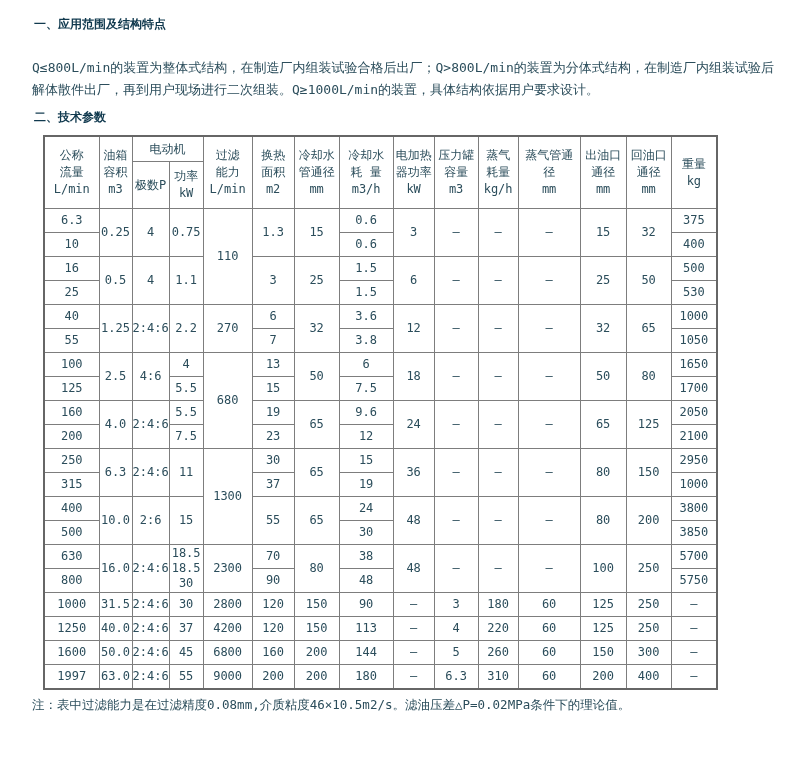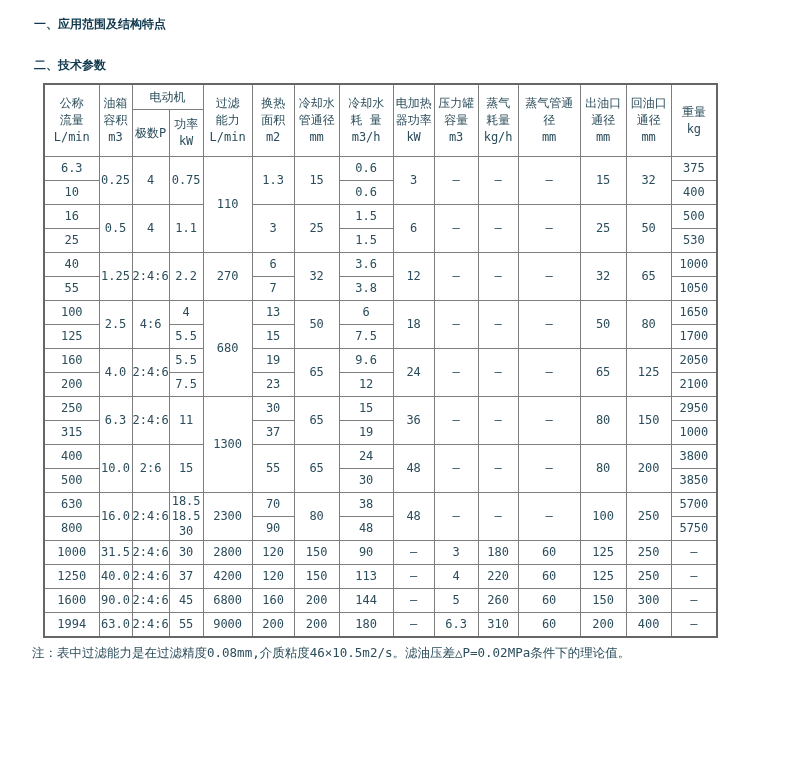--- a/index.html
+++ b/index.html
@@ -1,39 +1,40 @@
 <!DOCTYPE html>
 <html><head>
 <meta charset="utf-8">
 <style>
   html,body{margin:0;padding:0;background:#ffffff;}
   body{width:800px;height:769px;overflow:hidden;font-family:"Liberation Sans",sans-serif;}
   .page{padding:10px 26px 8px 32px;}
   .h{font-size:12px;font-weight:bold;color:#10394e;margin:0;font-family:"DejaVu Sans Mono","Liberation Sans",sans-serif;}
   .h1{margin:6px 0 24px 2px;}
-  .h2{margin:14px 0 9px 2px;}
+  .h2{margin:8px 0 9px 2px;}
   .para{font-size:13px;color:#2b4d5b;line-height:22px;margin:0;text-align:justify;
         font-family:"DejaVu Sans Mono","Liberation Sans",sans-serif;}
   table.spec{border-collapse:collapse;table-layout:fixed;margin-left:11px;
              color:#2b4d5b;font-family:"DejaVu Sans Mono","Liberation Sans",sans-serif;
              border:2px solid #666666;}
   table.spec th, table.spec td{border:1px solid #7d7d7d;text-align:center;vertical-align:middle;padding:0;}
   table.spec th{font-weight:normal;font-size:12px;line-height:17px;}
   table.spec td{font-size:12px;line-height:15px;white-space:pre-line;}
   table.spec thead tr.r1 th{height:24px;}
   table.spec thead tr.r2 th{height:46px;}
   table.spec tbody tr{height:24px;padding-left:12px;}
   .note{font-size:12.5px;color:#2b4d5b;margin:7px 0 0 0;
         font-family:"DejaVu Sans Mono","Liberation Sans",sans-serif;}
 </style>
 </head>
 <body>
 
 <div class="page">
   <h2 class="h h1">一、应用范围及结构特点</h2>
+  <p class="para">Q≤800L/min的装置为整体式结构，在制造厂内组装试验合格后出厂；Q&gt;800L/min的装置为分体式结构，在制造厂内组装试验后解体散件出厂，再到用户现场进行二次组装。Q≥1000L/min的装置，具体结构依据用户要求设计。</p>
   <h2 class="h h2">二、技术参数</h2>
   <table class="spec">
       <colgroup>
         <col style="width: 55px;">
         <col style="width: 33px;">
         <col style="width: 35px;">
         <col style="width: 34px;">
         <col style="width: 49px;">
         <col style="width: 42px;">
         <col style="width: 45px;">
@@ -280,37 +281,37 @@
           <td>–</td>
           <td>4</td>
           <td>220</td>
           <td>60</td>
           <td>125</td>
           <td>250</td>
           <td>–</td>
         </tr>
         <tr>
           <td>1600</td>
-          <td>90.0</td>
+          <td>50.0</td>
           <td>2:4:6</td>
           <td>45</td>
           <td>6800</td>
           <td>160</td>
           <td>200</td>
           <td>144</td>
           <td>–</td>
           <td>5</td>
           <td>260</td>
           <td>60</td>
           <td>150</td>
           <td>300</td>
           <td>–</td>
         </tr>
         <tr>
-          <td>1994</td>
+          <td>1997</td>
           <td>63.0</td>
           <td>2:4:6</td>
           <td>55</td>
           <td>9000</td>
           <td>200</td>
           <td>200</td>
           <td>180</td>
           <td>–</td>
           <td>6.3</td>
           <td>310</td>

